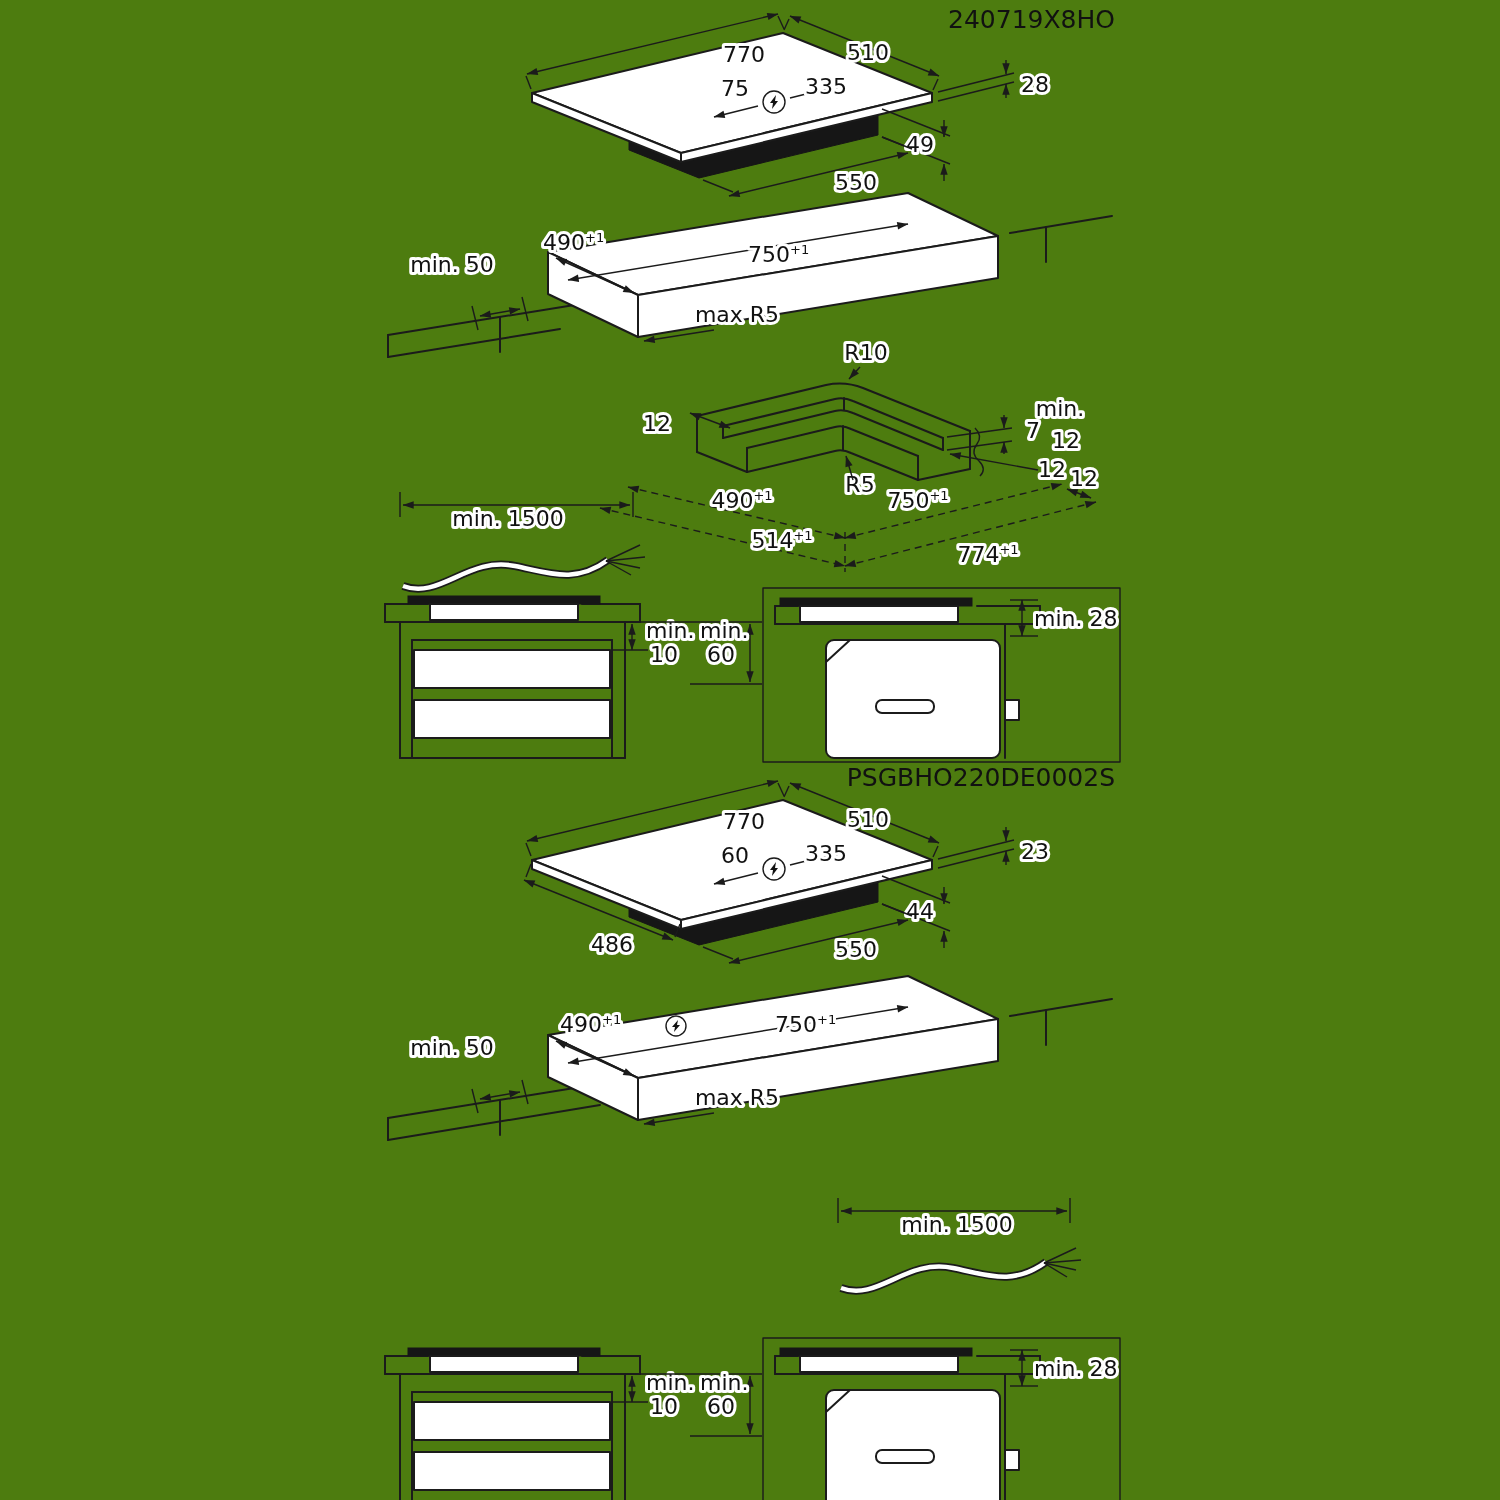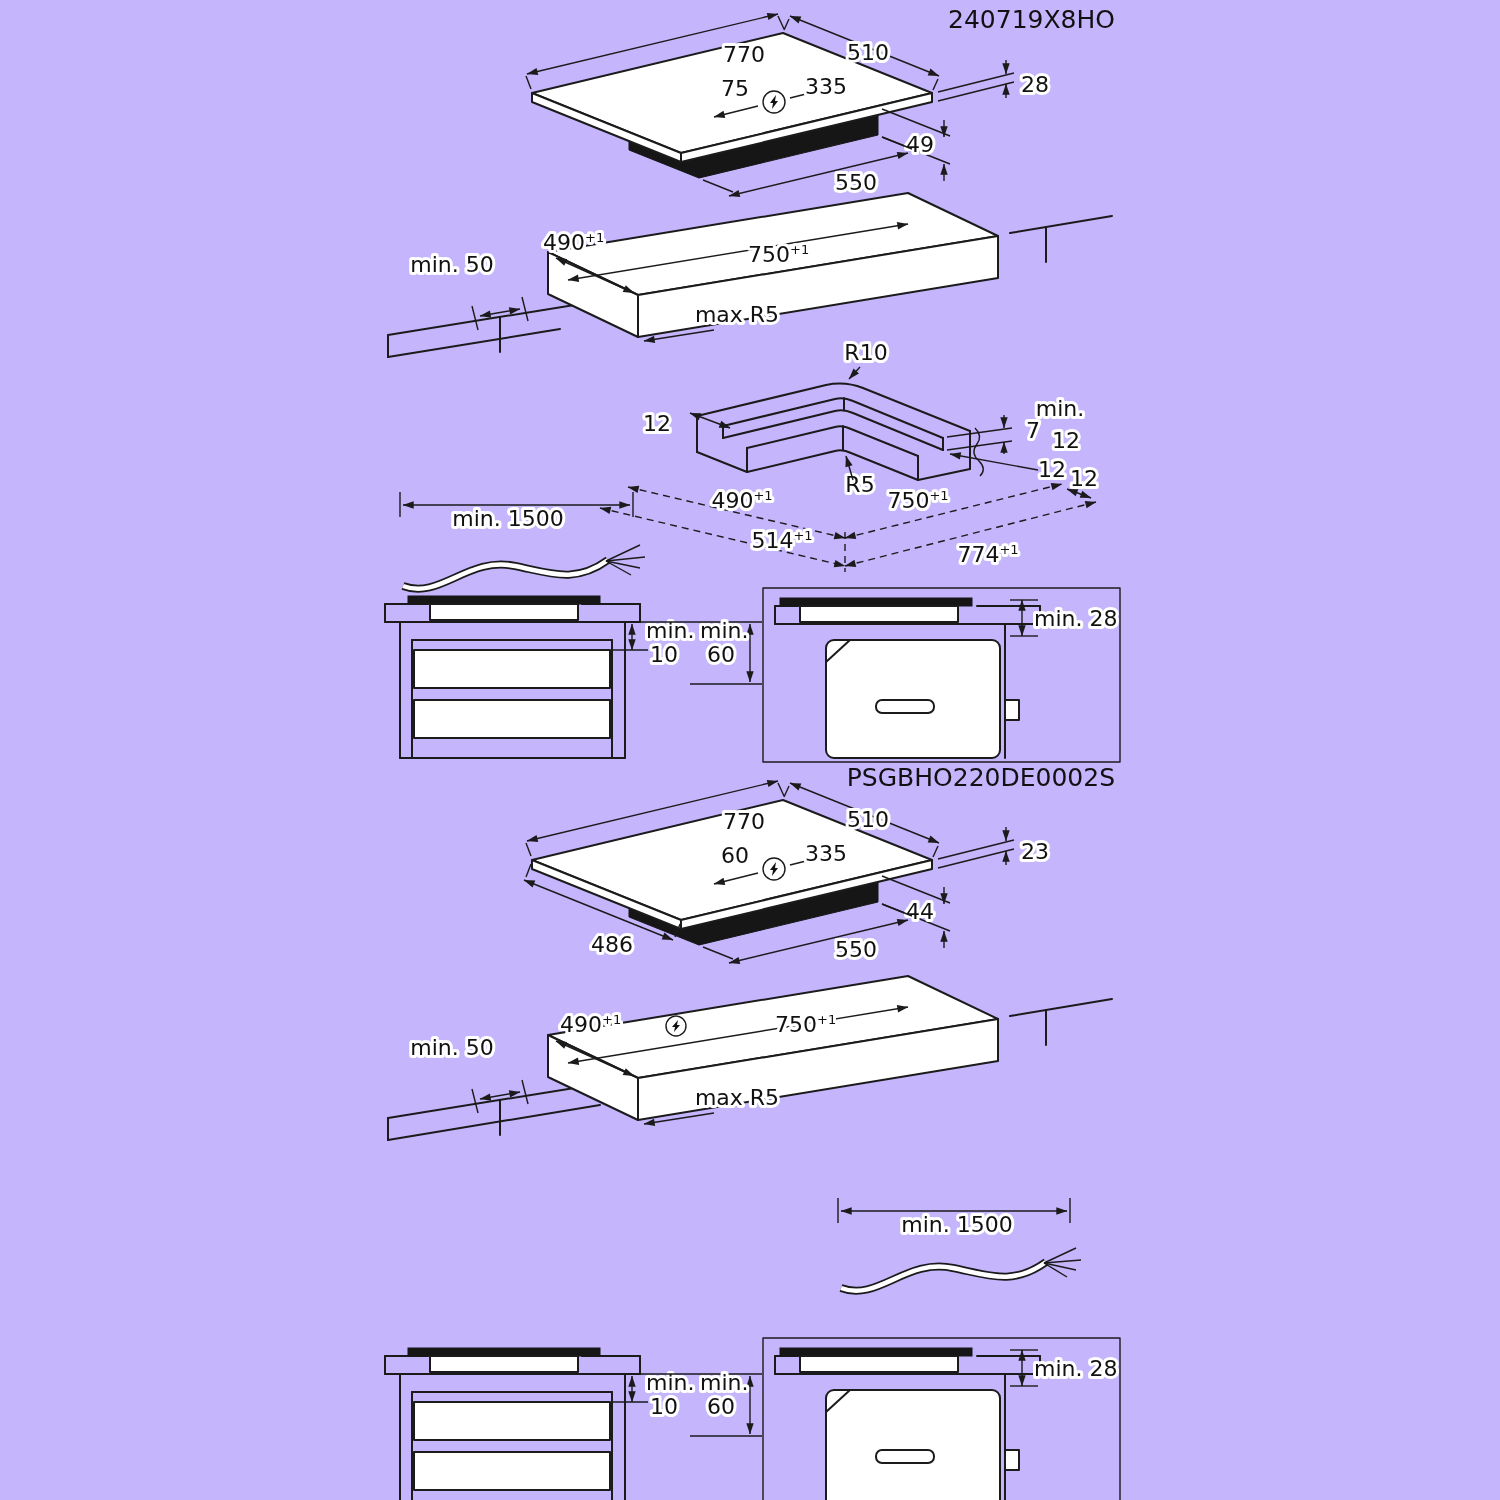--- a/index.html
+++ b/index.html
@@ -1,16 +1,16 @@
 <!DOCTYPE html>
 <html><head>
 <meta charset="utf-8">
 <style>
   html,body{margin:0;padding:0;background:#fff;}
-  .canvas{position:relative;width:1500px;height:1500px;background:#c4b5fd;overflow:hidden;}
+  .canvas{position:relative;width:1500px;height:1500px;background:#4d7c0f;overflow:hidden;}
   svg{display:block;}
   .ln{fill:none;stroke:#1b1b1b;stroke-width:2;stroke-linejoin:round;stroke-linecap:round;}
   .tn{fill:none;stroke:#1b1b1b;stroke-width:1.4;stroke-linejoin:round;}
   .dsh{fill:none;stroke:#1b1b1b;stroke-width:1.4;stroke-dasharray:7 5;}
   .fw{fill:#ffffff;stroke:#1b1b1b;stroke-width:2;stroke-linejoin:round;}
   .fd{fill:#161616;stroke:#161616;}
   .lbl{font-family:"DejaVu Sans",sans-serif;font-size:22px;fill:#111;paint-order:stroke;stroke:#fff;stroke-width:6px;stroke-linejoin:round;}
   .sup{font-size:13px;}
   .code{font-family:"DejaVu Sans",sans-serif;font-size:25px;fill:#111;}
   .mid{text-anchor:middle;}

